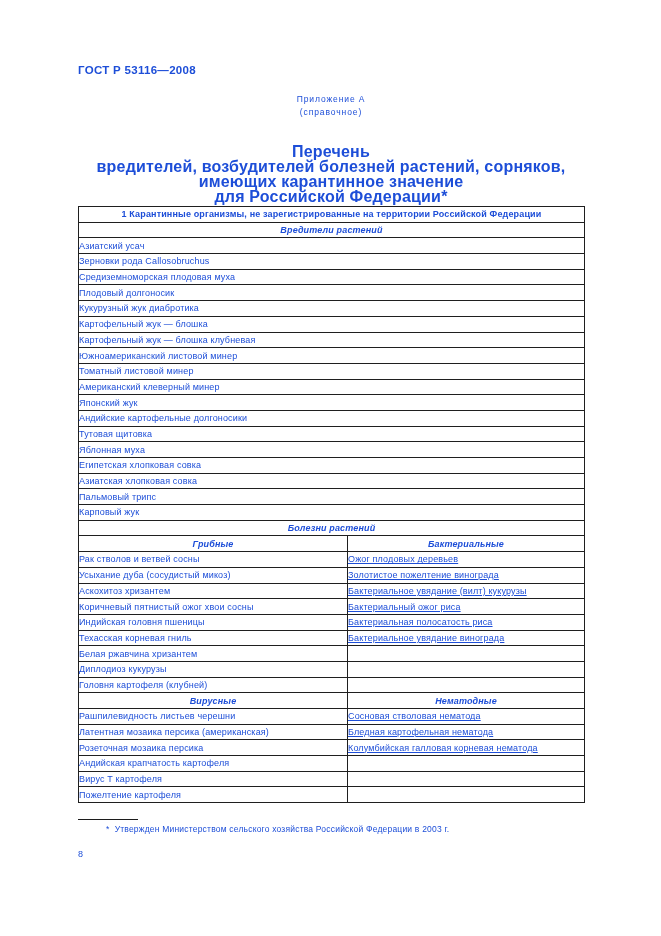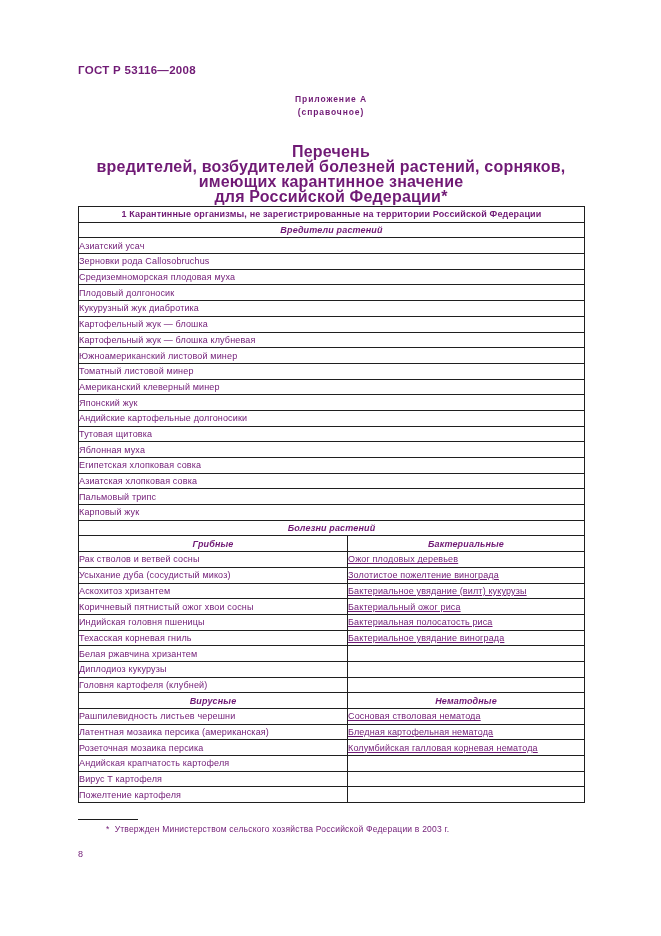--- a/index.html
+++ b/index.html
@@ -3,38 +3,38 @@
 <meta charset="utf-8">
 <style>
   html, body { margin: 0; padding: 0; background: #e8e8e8; }
   .page {
     position: relative;
     width: 661px;
     height: 936px;
     margin: 0 auto;
     background: #ffffff;
     font-family: "Liberation Sans", sans-serif;
-    color: #701a75;
+    color: #1d4ed8;
     overflow: hidden;
   }
   .doc-number {
     position: absolute;
     left: 78px;
     top: 64px;
     font-weight: bold;
     font-size: 11.5px;
     letter-spacing: 0.3px;
   }
   .appendix {
     position: absolute;
     left: 78px;
     top: 93px;
     width: 506px;
     text-align: center;
-    font-weight: bold;
+    font-weight: normal;
     font-size: 8.5px;
     letter-spacing: 0.9px;
     line-height: 13px;
   }
   .title-block {
     position: absolute;
     left: 70px;
     top: 144px;
     width: 522px;
     text-align: center;

